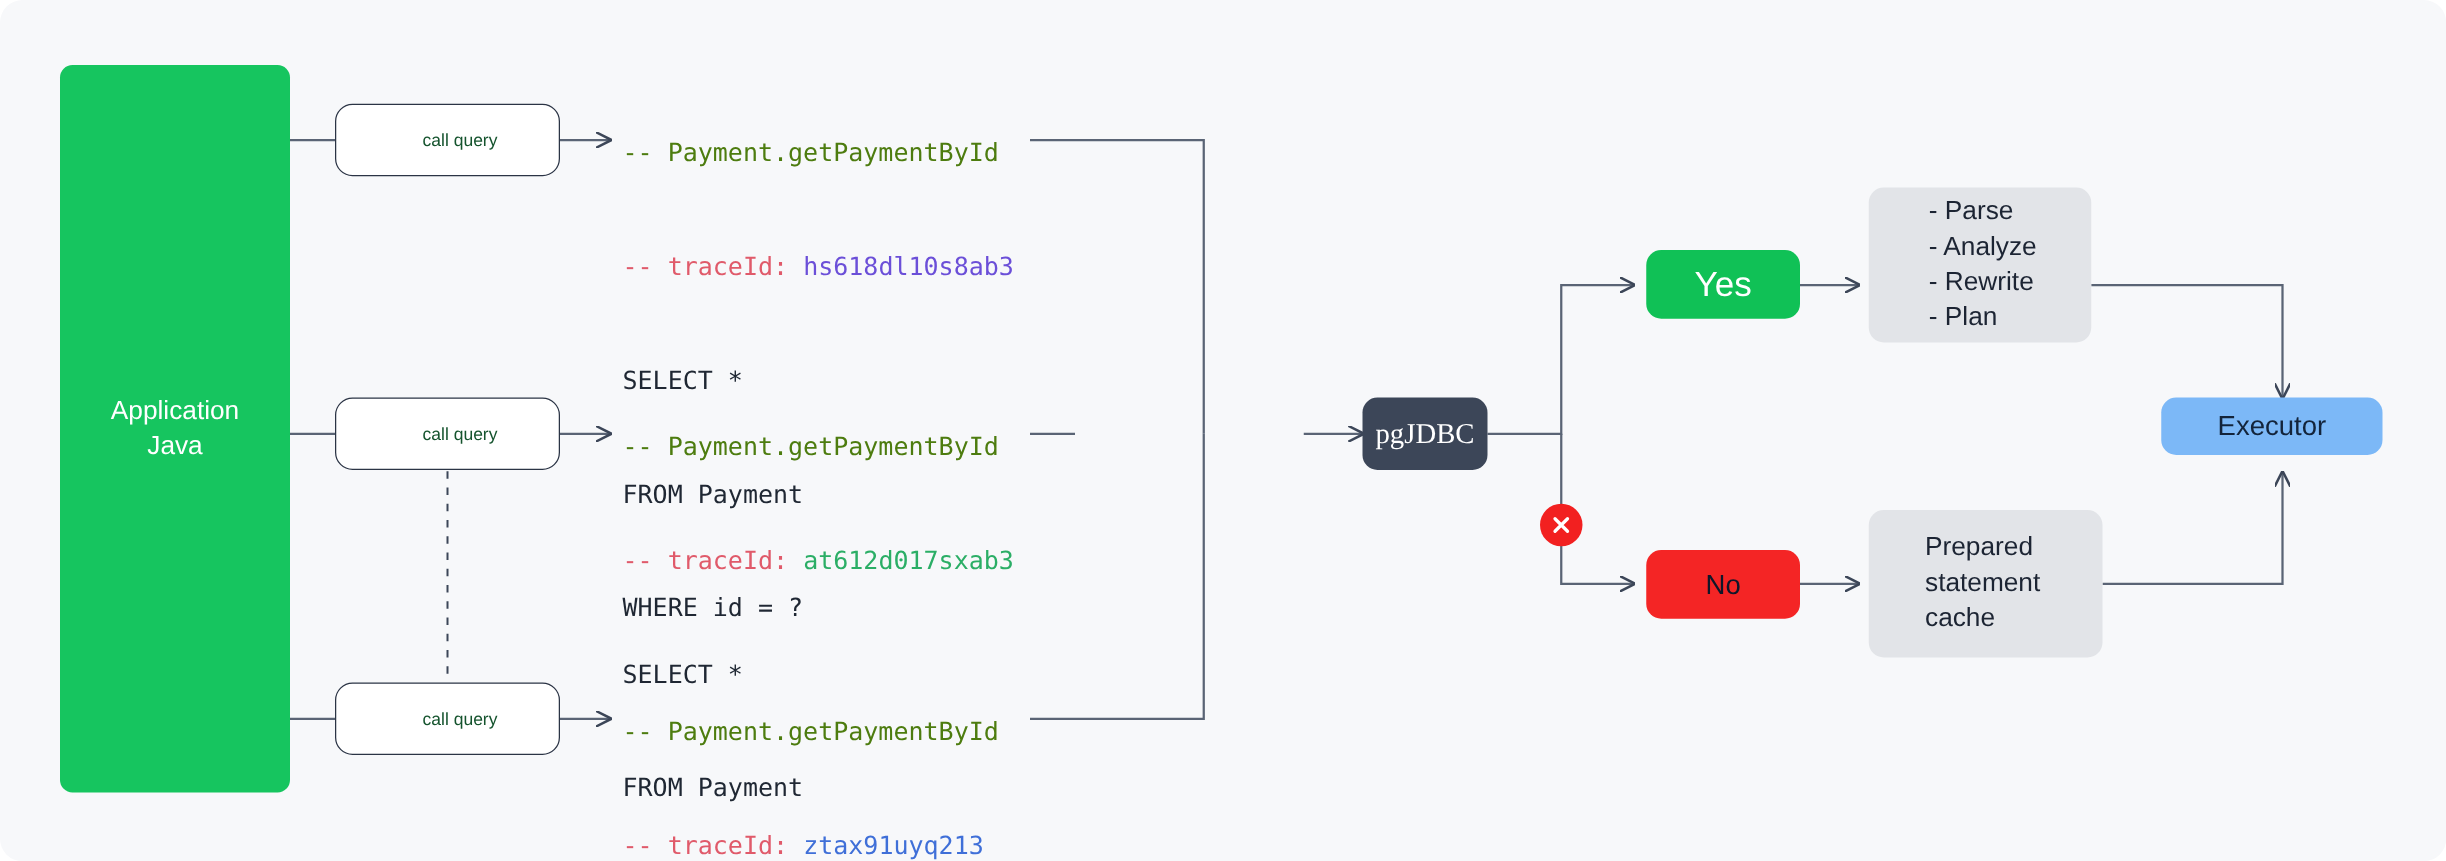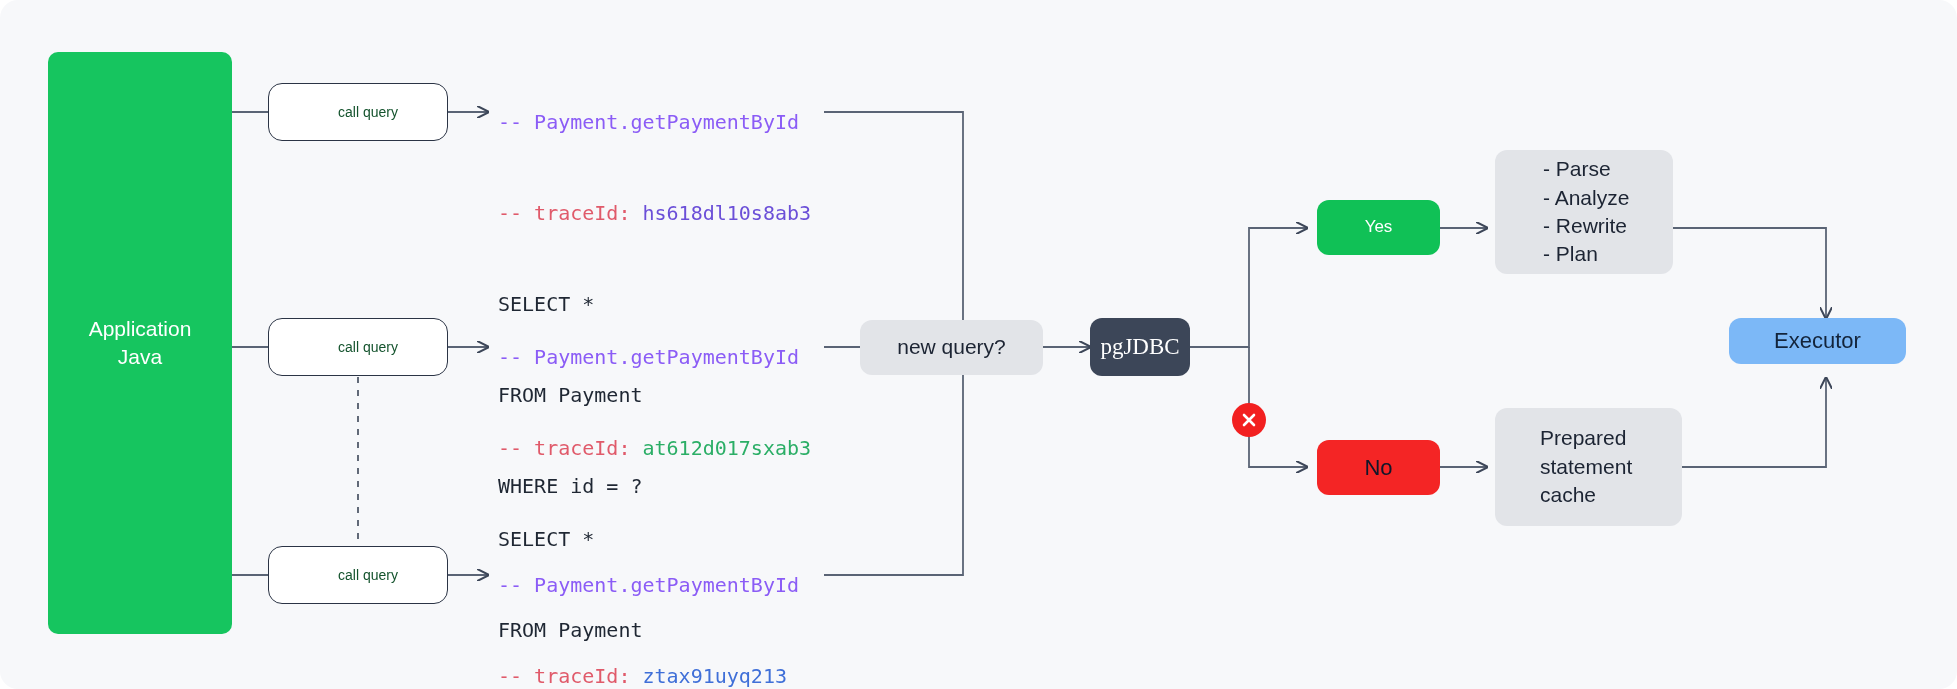--- a/index.html
+++ b/index.html
@@ -67,21 +67,21 @@
     background: #3c4658;
     color: #ffffff;
     border-radius: 12px;
     font-size: 23px;
     font-family: Liberation Serif, serif;
   }
   .node-yes {
     background: #10c156;
     color: #ffffff;
     border-radius: 12px;
-    font-size: 17px;
+    font-size: 28px;
   }
   .node-no {
     background: #f42525;
     color: #0f172a;
     border-radius: 12px;
     font-size: 22px;
   }
   .node-exec {
     background: #7cb8f7;
     color: #13243b;
@@ -106,21 +106,21 @@
     align-items: center;
   }
   .sqlblock {
     position: absolute;
     font-family: "DejaVu Sans Mono", monospace;
     font-size: 20px;
     line-height: 1.52;
     white-space: pre;
     color: #1c2433;
   }
-  .sql-comment { color: #8b5cf6; }
+  .sql-comment { color: #4d7c0f; }
   .trace-label { color: #e05a6a; }
   .sql-line { color: #1f2733; }
   .err-badge {
     position: absolute;
     width: 34px;
     height: 34px;
     border-radius: 50%;
     background: #f22020;
     display: flex;
     align-items: center;
@@ -211,23 +211,20 @@
   </div>
 
   <div class="sqlblock" style="left:498px; top:509px;">
     <div class="sql-comment">-- Payment.getPaymentById</div>
     <div><span class="trace-label">-- traceId: </span><span style="color:#3f6fd8">ztax91uyq213</span></div>
     
     
     
   </div>
 
-  <div class="node node-grey" style="left:860px; top:320px; width:183px; height:55px;">
-    <span>new query?</span>
-  </div>
 
   <div class="node node-dark" style="left:1090px; top:318px; width:100px; height:58px;">
     <span>pgJDBC</span>
   </div>
 
   <div class="err-badge" style="left:1232px; top:403px;">
     <svg width="18" height="18" viewBox="0 0 18 18" aria-hidden="true">
       <path d="M4 4 L14 14 M14 4 L4 14" stroke="#ffffff" stroke-width="2.6" stroke-linecap="round" fill="none"></path>
     </svg>
   </div>

